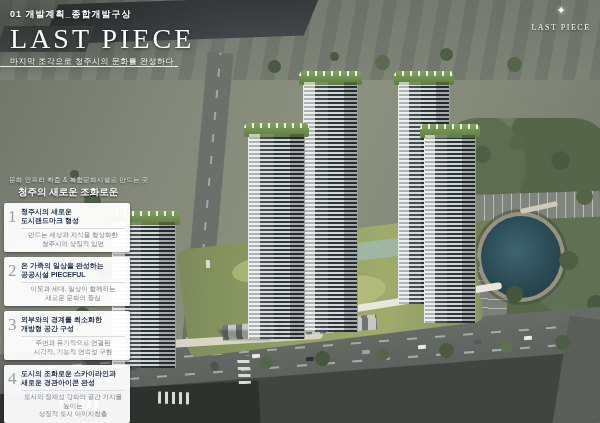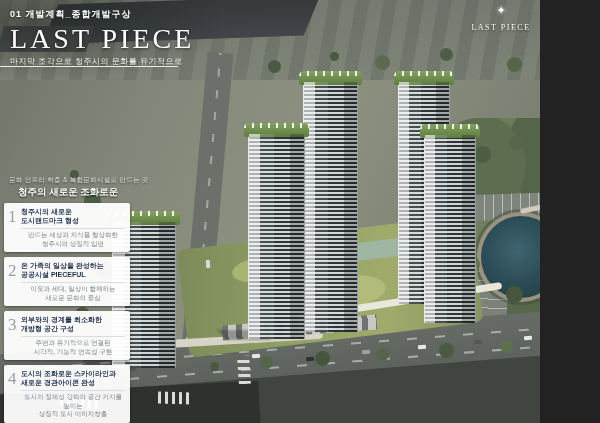--- a/index.html
+++ b/index.html
@@ -1,18 +1,18 @@
 <!DOCTYPE html>
 <html><head>
 <meta charset="utf-8">
 <style>
   html,body{margin:0;padding:0;background:#222;}
   *{box-sizing:border-box;}
   .stage{
-    position:relative;width:540px;height:423px;overflow:hidden;
+    position:relative;width:600px;height:423px;overflow:hidden;
     font-family:"Liberation Sans",sans-serif;
     background:linear-gradient(115deg,#6f746a 0%,#83887a 28%,#8d9180 52%,#7d8274 78%,#6e7368 100%);
   }
   
   .layer{position:absolute;}
   .top-city{left:0;top:0;width:600px;height:80px;
     background:
       repeating-linear-gradient(100deg,rgba(88,93,88,.30) 0 13px,rgba(132,137,126,.22) 13px 27px),
       linear-gradient(180deg,#70756c,#7d8276);
     opacity:.9;}
@@ -148,21 +148,21 @@
   <div class="layer car" style="left:418px;top:345px;background:#e8eaea;z-index:6;"></div>
   <div class="layer car" style="left:474px;top:340px;background:#54585a;z-index:6;"></div>
   <div class="layer car" style="left:524px;top:336px;background:#e8eaea;z-index:6;"></div>
   <div class="layer car" style="left:204px;top:262px;background:#d8dada;transform:rotate(86deg);z-index:6;"></div>
 
   <div class="layer header-shade"></div>
 
   <div class="layer header">
     <div class="kicker">01 개발계획_종합개발구상</div>
     <div class="title">LAST PIECE</div>
-    <div class="subtitle">마지막 조각으로 청주시의 문화를 유기적으로</div>
+    <div class="subtitle">마지막 조각으로 청주시의 문화를 완성하다</div>
     <div class="header-rule"></div>
   </div>
 
   <div class="layer logo">
     <span class="logo-icon">✦</span>
     <span class="logo-text">LAST PIECE</span>
   </div>
 
   <div class="layer sidebar">
     <div class="sb-intro">문화 인프라 확충 &amp; 복합문화시설로 만드는 곳</div>

